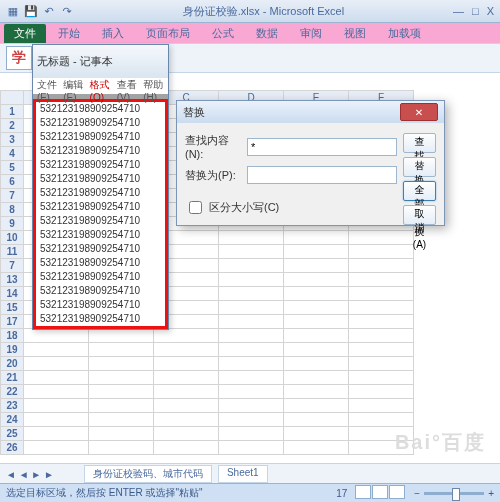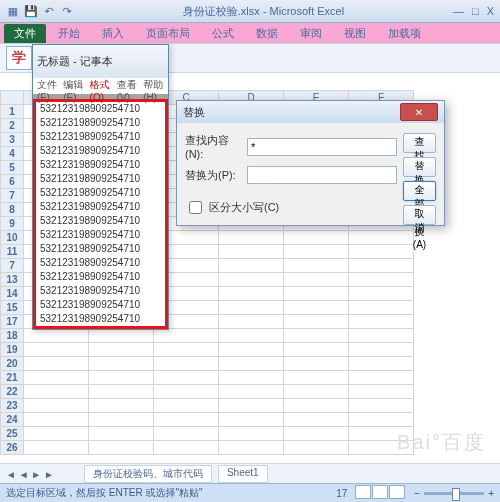--- a/index.html
+++ b/index.html
@@ -39,21 +39,21 @@
 .status-strip{position:absolute;left:0;right:0;bottom:18px;height:20px;background:#eef3fa;border-top:1px solid #c5d5e8;display:flex;align-items:center;font-size:10px;color:#4a6a9e}
 .sheet-tabs{display:flex;gap:6px;margin-left:30px}
 .sheet-tabs .st{padding:1px 8px;border:1px solid #c5d5e8;background:#fff;font-size:10px}
 .status-right{position:absolute;right:4px;bottom:20px;font-size:10px;color:#888}
 .status-bar{position:absolute;left:0;right:0;bottom:0;height:18px;background:#cfe0f4;border-top:1px solid #9db4d1;display:flex;align-items:center;padding:0 6px;font-size:10px;color:#3a5a8a;gap:8px}
 .status-bar .spacer{flex:1}
 .status-bar .views span{display:inline-block;width:14px;height:12px;border:1px solid #8faecf;background:#fff;margin-right:1px}
 .zoom{display:flex;align-items:center;gap:4px}
 .zoom .slider{width:60px;height:3px;background:#8faecf;position:relative}
 .zoom .slider::after{content:"";position:absolute;left:28px;top:-4px;width:6px;height:11px;background:#fdfdfd;border:1px solid #6a87ab}
-.watermark{position:absolute;right:14px;bottom:46px;font-size:20px;color:#ddd;font-weight:normal;letter-spacing:2px;z-index:2}
+.watermark{position:absolute;right:14px;bottom:46px;font-size:20px;color:#ddd;font-weight:bold;letter-spacing:2px;z-index:2}
 </style>
 </head>
 <body>
 
 <div class="title-bar">
   <div class="qat">
     <span>▦</span>
     <span>💾</span>
     <span>↶</span>
     <span>↷</span>

